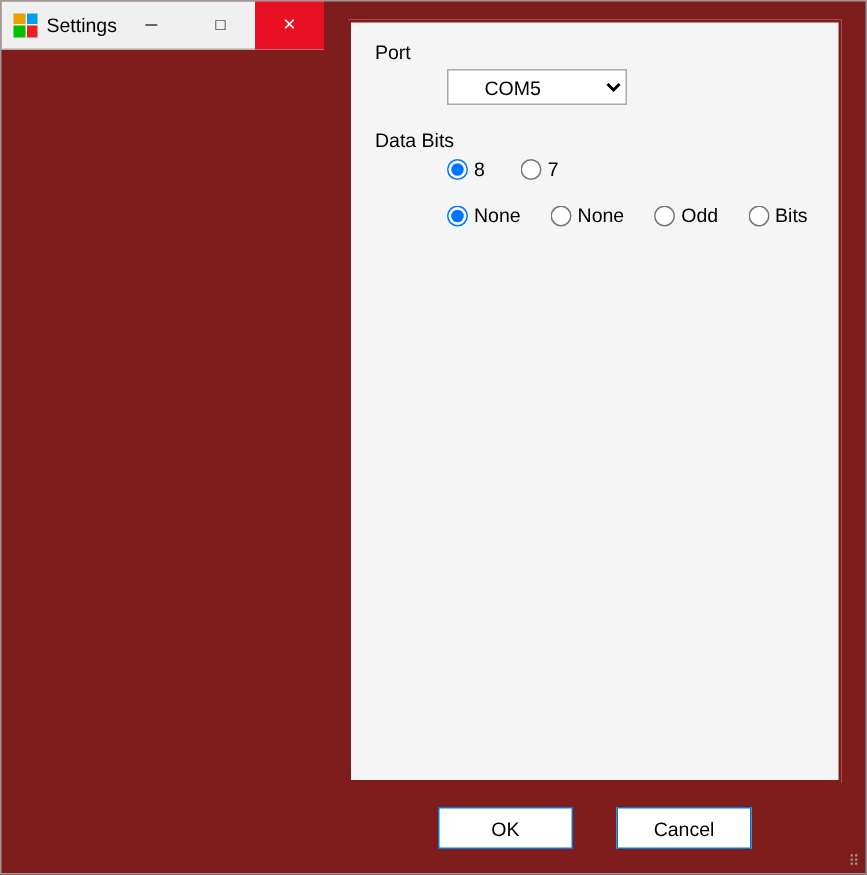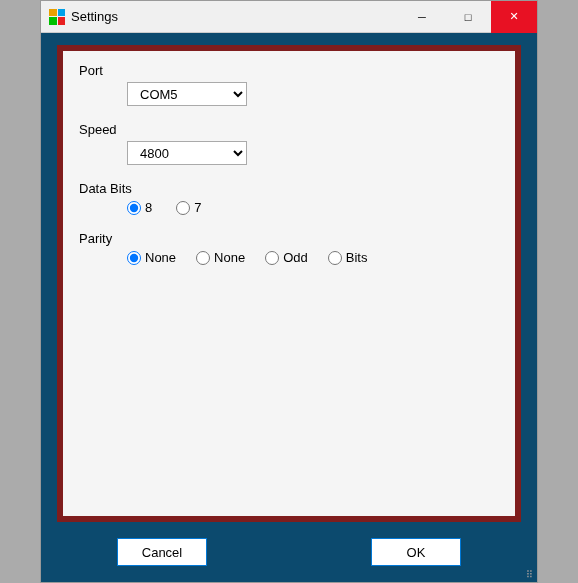--- a/index.html
+++ b/index.html
@@ -13,26 +13,25 @@
       display: flex;
       justify-content: center;
       align-items: center;
       width: 578px;
       height: 583px;
       font-family: 'Segoe UI', Tahoma, sans-serif;
       font-size: 13px;
     }
 
     .window {
-      width: 498px;
+      width: 578px;
       height: 583px;
-      background: #0c4a6e;
+      background: #7f1d1d;
       border: 1px solid #999;
       display: flex;
-      flex-direction: column;
       position: relative;
     }
 
     .title-bar {
       background: #f0f0f0;
       height: 32px;
       display: flex;
       align-items: center;
       justify-content: space-between;
       padding: 0 0 0 8px;
@@ -88,21 +87,21 @@
     }
 
     .window-content {
       flex: 1;
       padding: 12px 16px 16px 16px;
       display: flex;
       flex-direction: column;
     }
 
     .settings-panel {
-      border: 6px solid #7f1d1d;
+      border: 2px solid #7f1d1d;
       background: #f5f5f5;
       padding: 12px 16px;
       flex: 1;
       margin-bottom: 16px;
     }
 
     .field-group {
       margin-bottom: 16px;
     }
 
@@ -116,21 +115,21 @@
     .field-indent {
       padding-left: 48px;
     }
 
     select {
       width: 120px;
       height: 24px;
       border: 1px solid #aaa;
       background: white;
       font-size: 13px;
-      padding: 0 8px;
+      padding: 0 20px;
       appearance: auto;
     }
 
     .radio-group {
       display: flex;
       align-items: center;
       gap: 24px;
       padding-left: 48px;
     }
 
@@ -215,53 +214,37 @@
             <option value="COM1">COM1</option>
             <option value="COM2">COM2</option>
             <option value="COM3">COM3</option>
             <option value="COM4">COM4</option>
             <option value="COM5" selected="">COM5</option>
             <option value="COM6">COM6</option>
           </select>
         </div>
       </div>
 
-      <div class="field-group">
-        <span class="field-label">Speed</span>
-        <div class="field-indent">
-          <select>
-            <option value="1200">1200</option>
-            <option value="2400">2400</option>
-            <option value="4800" selected="">4800</option>
-            <option value="9600">9600</option>
-            <option value="19200">19200</option>
-            <option value="38400">38400</option>
-            <option value="57600">57600</option>
-            <option value="115200">115200</option>
-          </select>
-        </div>
-      </div>
 
       <div class="field-group">
         <span class="field-label">Data Bits</span>
         <div class="radio-group">
           <div class="radio-item">
             <input type="radio" name="data_bits" id="db8" value="8" checked="" style="">
             <label for="db8">8</label>
           </div>
           <div class="radio-item">
             <input type="radio" name="data_bits" id="db7" value="7" style="">
             <label for="db7">7</label>
           </div>
         </div>
       </div>
 
 
       <div class="field-group">
-        <span class="field-label">Parity</span>
         <div class="parity-group">
           <div class="radio-item">
             <input type="radio" name="parity" id="pnone" value="none" checked="" style="">
             <label for="pnone">None</label>
           </div>
           <div class="radio-item">
             <input type="radio" name="parity" id="peven" value="even" style="">
             <label for="peven">None</label>
           </div>
           <div class="radio-item">
@@ -271,19 +254,19 @@
           <div class="radio-item">
             <input type="radio" name="parity" id="pmark" value="mark" style="">
             <label for="pmark">Bits</label>
           </div>
         </div>
       </div>
 
     </div>
 
     <div class="button-row">
+      <button class="dialog-btn">OK</button>
       <button class="dialog-btn">Cancel</button>
-      <button class="dialog-btn">OK</button>
     </div>
   </div>
 
   <div class="resize-handle">⠿</div>
 </div>
 
 </body></html>

